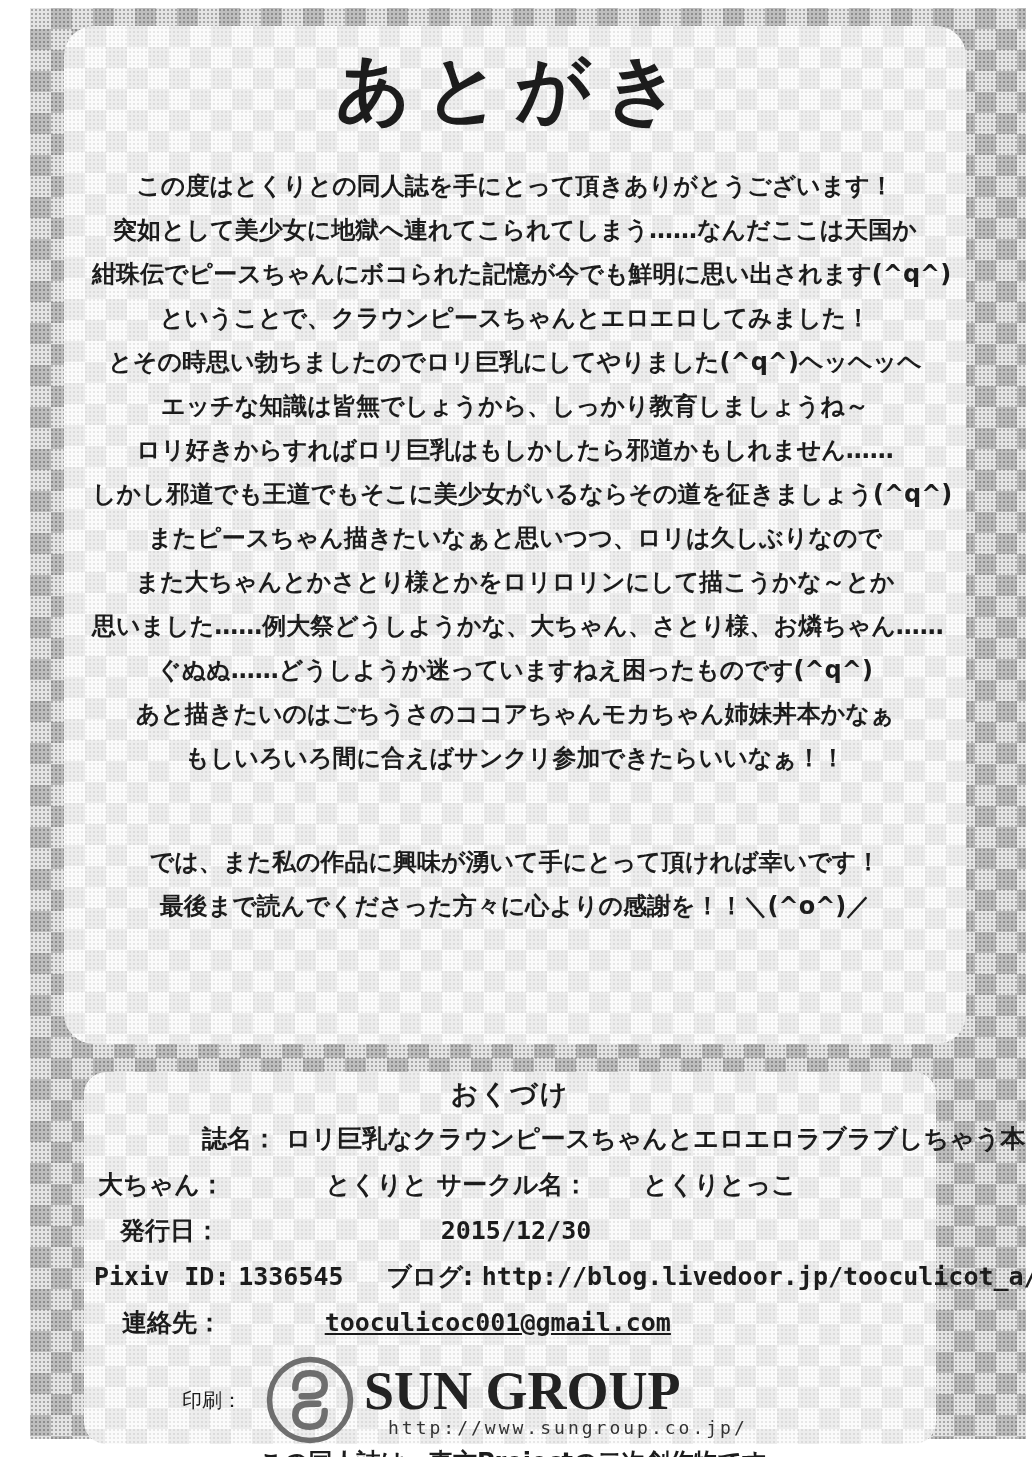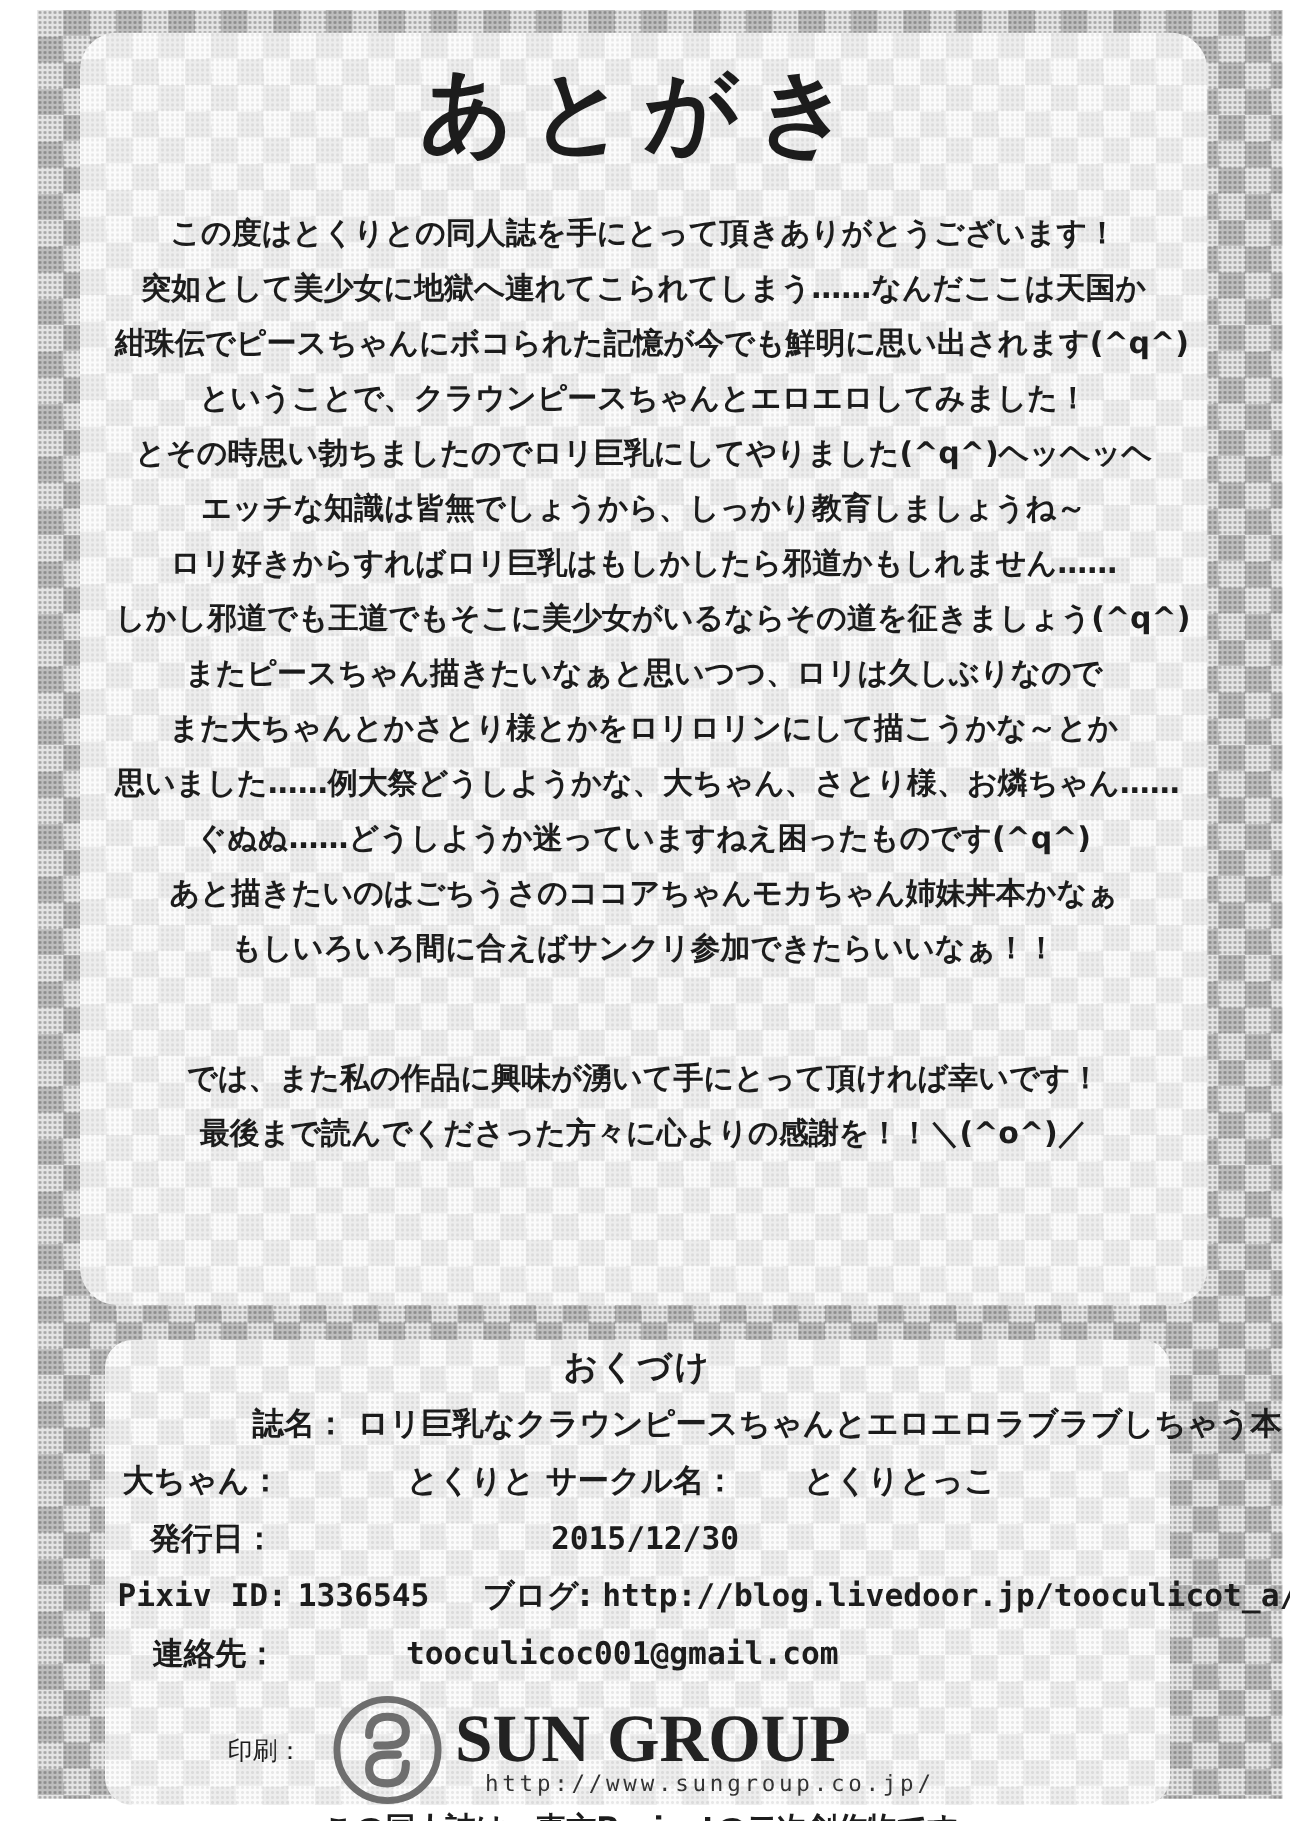--- a/index.html
+++ b/index.html
@@ -53,21 +53,21 @@
   .row-title{padding-left:118px;}
   .row-author{padding-left:14px;}
   .row-author .v1{margin-left:92px;}
   .row-author .l2{}
   .row-author .v2{margin-left:46px;}
   .row-date{padding-left:36px;}
   .row-date .v1{margin-left:212px;}
   .row-pixiv{padding-left:10px;}
   .row-pixiv .l2{margin-left:34px;}
   .row-contact{padding-left:38px;}
-  .row-contact .v1{margin-left:94px;}
+  .row-contact .v1{margin-left:94px;text-decoration:underline;}
   .row-printer{
     display:flex;align-items:center;
     padding-left:98px;margin-top:10px;height:88px;
   }
   .row-printer .label{font-size:20px;font-weight:400;}
   .sun-logo{display:flex;align-items:center;margin-left:22px;}
   .sun-mark{width:92px;height:92px;flex:0 0 auto;}
   .sun-text{margin-left:8px;}
   .sun-name{
     font-family:"Liberation Serif",serif;font-weight:bold;

